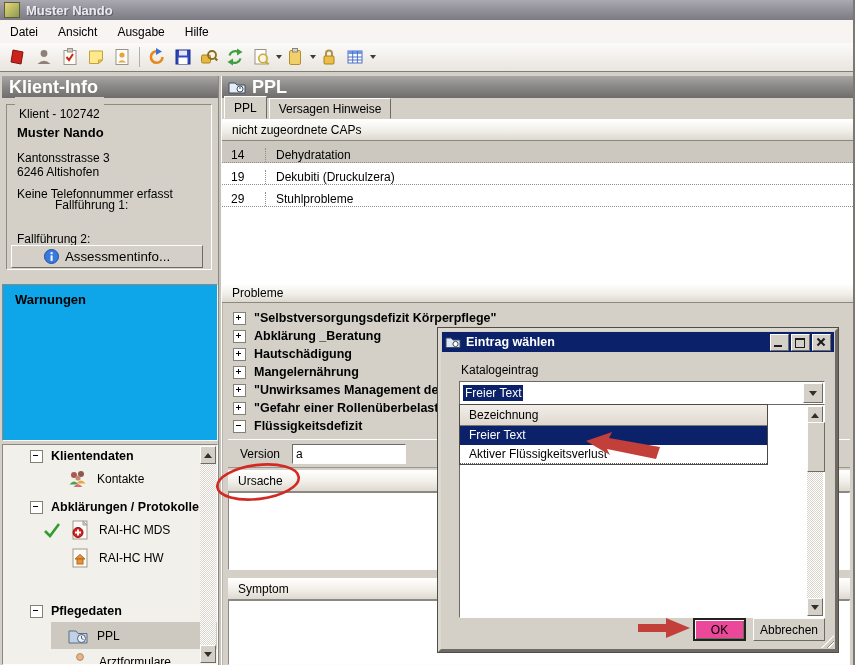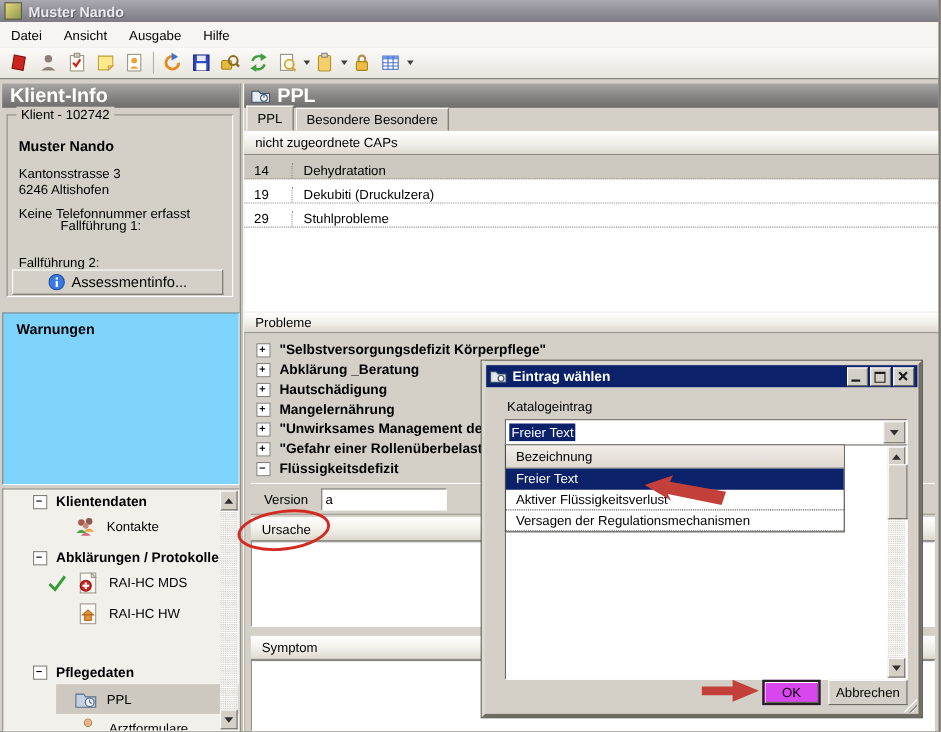--- a/index.html
+++ b/index.html
@@ -33,25 +33,25 @@
   .pm::before{content:"";position:absolute;left:2px;top:4px;width:5px;height:1px;background:#000;}
   .pm.plus::after{content:"";position:absolute;left:4px;top:2px;width:1px;height:5px;background:#000;}
   .checker{background-color:#fff;background-image:conic-gradient(#d8d4cc 25%,#fff 0 50%,#d8d4cc 0 75%,#fff 0);background-size:2px 2px;}
   .sb-btn{background:#d4d0c8;border:1px solid;border-color:#fdfdfc #6e6b64 #6e6b64 #fdfdfc;
           display:flex;align-items:center;justify-content:center;}
   .tri-up{width:0;height:0;border-left:4px solid transparent;border-right:4px solid transparent;border-bottom:5px solid #2f2f2f;}
   .tri-dn{width:0;height:0;border-left:4px solid transparent;border-right:4px solid transparent;border-top:5px solid #2f2f2f;}
   
   .lheader{left:2px;top:76px;width:216px;}
   .groupbox{left:6px;top:104px;width:206px;height:166px;border:1px solid;border-color:#8f8c84 #fdfdfc #fdfdfc #8f8c84;}
-  .legend{position:absolute;top:-8px;left:8px;background:#d4d0c8;padding:0 4px;}
+  .legend{position:absolute;top:-8px;left:8px;background:#d4d0c8;padding:10px 4px;}
   .kname{position:absolute;left:10px;top:20px;font-weight:bold;font-size:13px;}
   .kline{position:absolute;left:10px;}
   .assess-btn{position:absolute;left:4px;top:140px;width:192px;height:23px;display:flex;align-items:center;justify-content:center;gap:6px;}
-  .warnbox{left:2px;top:284px;width:216px;height:157px;background:#7dd3fc;}
+  .warnbox{left:2px;top:284px;width:216px;height:157px;background:#0ea5e9;}
   .warnlbl{position:absolute;left:12px;top:7px;font-weight:bold;font-size:13px;}
   .treebox{left:2px;top:444px;width:216px;height:221px;background:#f2f0eb;overflow:hidden;}
   .trow{position:absolute;left:3px;display:flex;align-items:center;margin-left:24px;}
   .tsec{font-weight:bold;font-size:12.5px;gap:8px;}
   .titem{gap:8px;}
   .titem .lbl{font-size:12px;}
   .titem.sel{background:#cdc9c0;}
   .ck{width:18px;height:18px;flex:none;}
   .tico{width:22px;height:22px;flex:none;}
   .tree-scroll{position:absolute;right:1px;top:1px;bottom:1px;width:16px;}
@@ -98,21 +98,21 @@
   .listarea{position:absolute;left:18px;top:73px;width:364px;height:212px;background:#fff;
             border:1px solid;border-color:#6e6b64 #fdfdfc #fdfdfc #6e6b64;}
   .la-scroll{position:absolute;right:1px;top:1px;bottom:1px;width:16px;}
   .la-thumb{position:absolute;left:0;top:16px;width:16px;height:48px;}
   .dropdown{position:absolute;left:18px;top:73px;width:307px;background:#fff;border:1px solid #4c4a45;z-index:60;}
   .dd-header{height:20px;background:linear-gradient(180deg,#f3eee9,#ded8d0);border-bottom:1px solid #7b786f;
              display:flex;align-items:center;padding-left:9px;}
   .dd-row{height:18px;display:flex;align-items:center;padding-left:9px;border-bottom:1px dotted #5c5a55;}
   .dd-row.sel{background:#0b2169;color:#fff;border-bottom:1px solid #0b2169;}
   .btn{position:absolute;height:23px;display:flex;align-items:center;justify-content:center;font:inherit;}
-  .btn-ok{left:252px;top:287px;width:53px;background:#d946ef;border:2px solid #23221f;
+  .btn-ok{left:252px;top:287px;width:53px;background:#ec4899;border:2px solid #23221f;
           box-shadow:inset 1px 1px 0 #fdfdfc, inset -1px -1px 0 #6e6b64;}
   .btn-cancel{left:312px;top:287px;width:72px;}
   .grip{position:absolute;right:1px;bottom:1px;width:13px;height:13px;
         background:repeating-linear-gradient(135deg,transparent 0 3px,#8a8880 3px 4px,#fdfdfc 4px 5px);
         clip-path:polygon(100% 0,100% 100%,0 100%);}
   
   .anno{left:0;top:0;width:855px;height:665px;z-index:100;pointer-events:none;}
 </style>
 </head>
 <body>
@@ -336,21 +336,21 @@
     <svg width="18" height="16">
         <path d="M1 4 L7 4 L9 6 L17 6 L17 14 L1 14 Z" fill="#e7edf5" stroke="#3a4e66"></path>
         <circle cx="12" cy="10" r="3" fill="#fff" stroke="#3a4e66"></circle>
         <line x1="12" y1="10" x2="12" y2="8" stroke="#3a4e66"></line>
       </svg>
     <span>PPL</span>
   </div>
 
   <div class="abs tabsrow">
     <span class="tab active">PPL</span>
-    <span class="tab">Besondere Besondere</span>
+    <span class="tab">Versagen Hinweise</span>
   </div>
 
   <div class="abs sbar caps-header">
     <span>nicht zugeordnete CAPs</span>
   </div>
   <div class="abs caps-body">
     <div class="crow selected">
       <span class="num">14</span>
       <span class="clbl">Dehydratation</span>
     </div>
@@ -453,21 +453,20 @@
         <div class="sb-btn" style="height:16px;position:absolute;left:0;right:0;bottom:0;">
             <span class="tri-dn"></span>
           </div>
       </div>
     </div>
 
     <div class="dropdown">
       <div class="dd-header">Bezeichnung</div>
       <div class="dd-row sel">Freier Text</div>
       <div class="dd-row">Aktiver Flüssigkeitsverlust</div>
-      <div class="dd-row">Versagen der Regulationsmechanismen</div>
     </div>
 
     <button class="btn btn-ok">OK</button>
     <button class="btn btn-cancel raised">Abbrechen</button>
     <div class="grip"></div>
   </div>
 
   <svg class="abs anno" viewBox="0 0 855 665">
     <ellipse cx="258" cy="482" rx="41" ry="17" fill="none" stroke="#d22a22" stroke-width="2.6" transform="rotate(-7 258 482)"></ellipse>
     <g fill="#c3403a">

